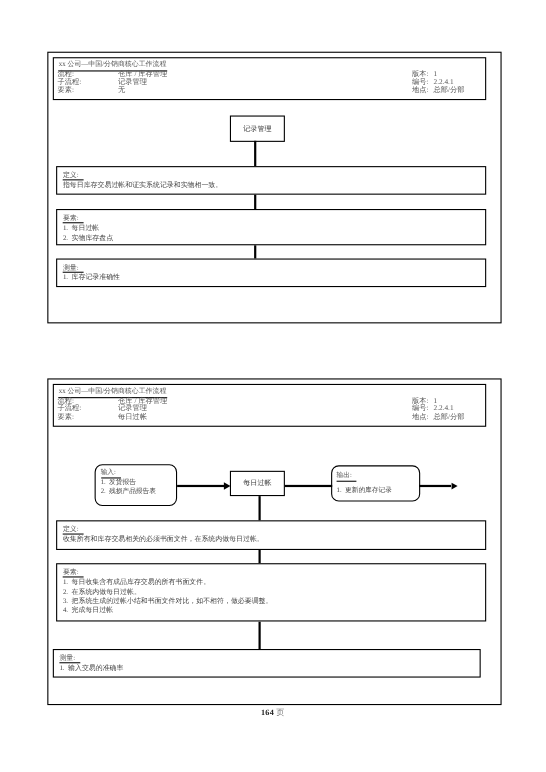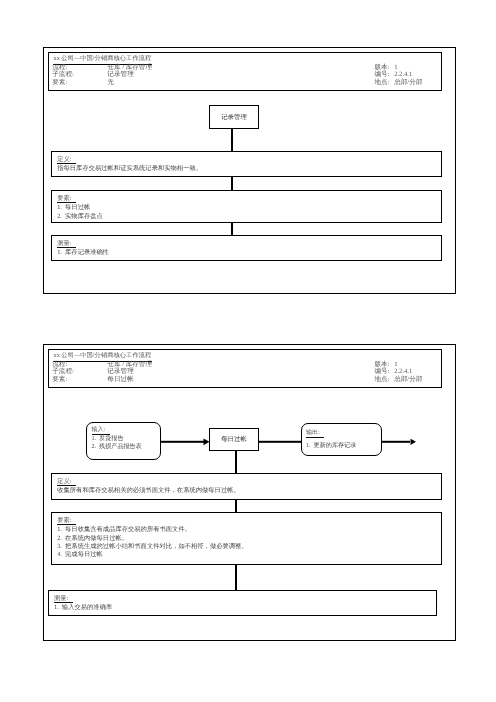--- a/index.html
+++ b/index.html
@@ -165,13 +165,14 @@
       <div class="bl">3.  把系统生成的过帐小结和书面文件对比，如不相符，做必要调整。</div>
       <div class="bl">4.  完成每日过帐</div>
     </div>
 
     <div class="tbox" style="left:3.8px;top:245px;width:387px;height:24px;">
       <div class="bt"><span class="ul">测量:</span></div>
       <div class="bl">1.  输入交易的准确率</div>
     </div>
   </div>
 
+  <div class="pageno" style="top:642.5px;"><span>164</span> <span class="pgunit">页</span></div>
 </div>
 
 </body></html>

